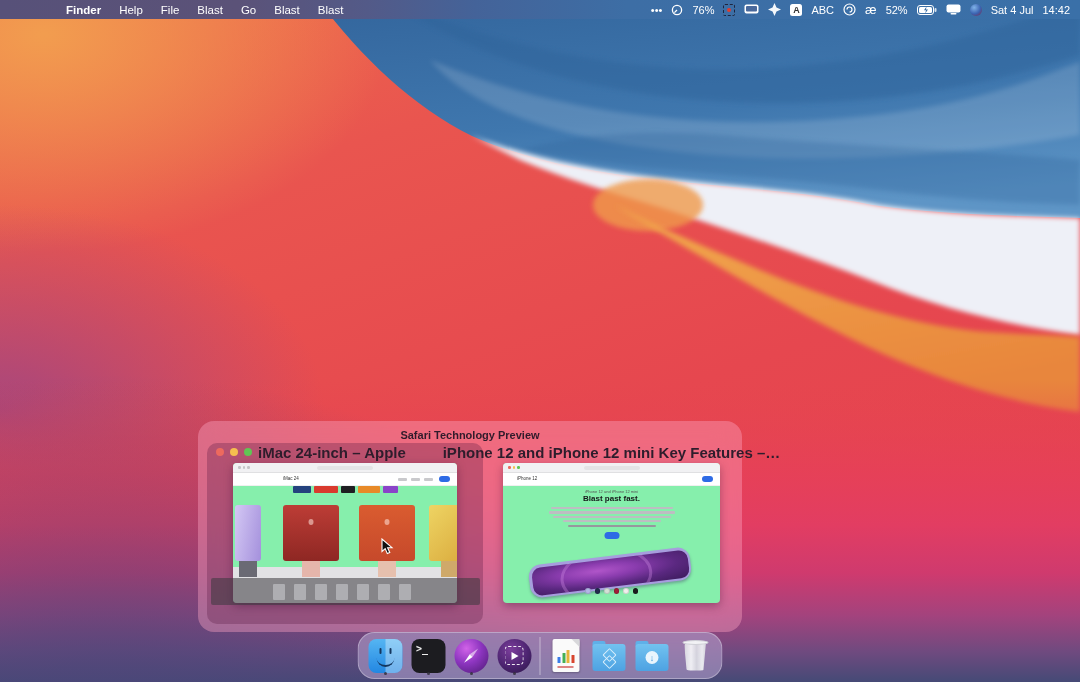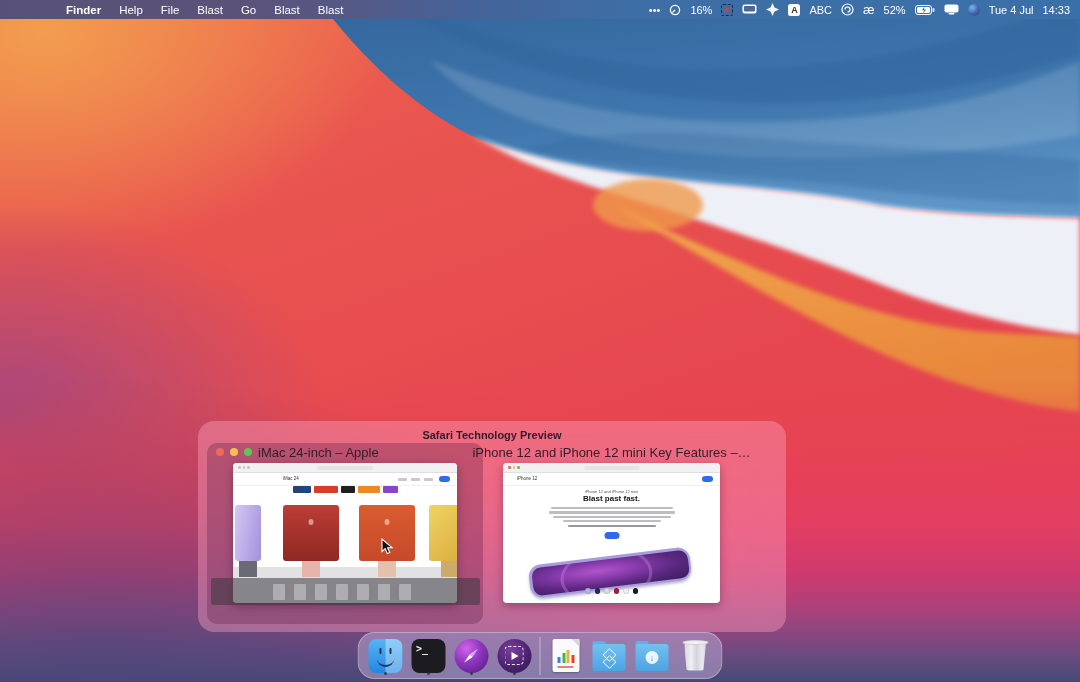--- a/index.html
+++ b/index.html
@@ -20,33 +20,33 @@
   .mb-right .txt{white-space:nowrap;}
   .sicon{display:inline-flex;align-items:center;justify-content:center;}
   .inputA{width:12px;height:12px;background:#fff;color:#333;border-radius:2.5px;
     font-size:9px;font-weight:bold;display:flex;align-items:center;justify-content:center;}
   .recsq{width:10px;height:10px;border:1.2px dashed rgba(25,25,45,.85);border-radius:2px;
     display:flex;align-items:center;justify-content:center;}
   .recsq i{width:4px;height:4px;border-radius:50%;background:#e23b2e;display:block;}
   .sphere{width:12px;height:12px;border-radius:50%;
     background:radial-gradient(circle at 35% 30%,#7fb3e8 0%,#3a62b0 55%,#8a2340 100%);}
   
-  #expose{position:absolute;left:198px;top:421px;width:588px;height:211px;z-index:5;
+  #expose{position:absolute;left:198px;top:421px;width:544px;height:211px;z-index:5;
     border-radius:16px;background:rgba(255,172,200,.38);
     backdrop-filter:blur(14px);-webkit-backdrop-filter:blur(14px);}
   #expose .app-title{position:absolute;top:8px;left:0;width:100%;text-align:center;
     font-size:11px;font-weight:bold;color:#301b2b;}
   #hoverhl{position:absolute;left:9px;top:22px;width:276px;height:181px;border-radius:10px;
     background:rgba(86,22,62,.30);}
   .win-title-row{position:absolute;top:25px;height:12px;display:flex;align-items:center;gap:6px;}
   .wt-left{left:18px;}
   .wt-right{left:305px;width:217px;justify-content:center;}
   .tl{width:8px;height:8px;border-radius:50%;display:inline-block;}
-  .win-title{font-size:13px;color:#2e1d2c;white-space:nowrap;}
-  .thumb{position:absolute;top:42px;height:140px;background:#ffffff;border-radius:4px;
+  .win-title{font-size:15px;color:#2e1d2c;white-space:nowrap;font-weight:bold;}
+  .thumb{position:absolute;top:42px;height:140px;background:#86efac;border-radius:4px;
     box-shadow:0 3px 10px rgba(40,10,40,.35);overflow:hidden;}
   #thumb-left{left:35px;width:224px;}
   #thumb-right{left:305px;width:217px;}
   .chrome{height:9px;background:#f1f1f3;border-bottom:1px solid #e0e0e2;position:relative;}
   .chrome .cdots{position:absolute;left:5px;top:3px;display:flex;gap:2px;}
   .chrome .cdots i{width:2.5px;height:2.5px;border-radius:50%;background:#c6c6c8;display:block;}
   #thumb-right .cdots i:nth-child(1){background:#ed6a5e;}
   #thumb-right .cdots i:nth-child(2){background:#f5bf4f;}
   #thumb-right .cdots i:nth-child(3){background:#61c554;}
   .chrome .pill{position:absolute;left:50%;top:2.5px;transform:translateX(-50%);
@@ -228,21 +228,21 @@
     <span class="mb-item">Blast</span>
   </div>
   <div class="mb-right">
     <span class="txt">•••</span>
     <span class="sicon">
       <svg width="12" height="12" viewBox="0 0 12 12">
           <circle cx="6" cy="6" r="4.6" fill="none" stroke="#fff" stroke-width="1.3"></circle>
           <line x1="6" y1="6" x2="3.4" y2="8.6" stroke="#fff" stroke-width="1.3"></line>
         </svg>
     </span>
-    <span class="txt">16%</span>
+    <span class="txt">76%</span>
     <span class="recsq">
         <i></i>
       </span>
     <span class="sicon">
       <svg width="15" height="11" viewBox="0 0 15 11">
           <rect x="0.5" y="0.5" width="14" height="9" rx="2" fill="#fff"></rect>
           <rect x="2" y="2" width="11" height="5.5" rx="1" fill="#49699c"></rect>
         </svg>
     </span>
     <span class="sicon">
@@ -268,22 +268,22 @@
           <rect x="17.5" y="3" width="2" height="4" rx="1" fill="#fff" opacity="0.8"></rect>
         </svg>
     </span>
     <span class="sicon">
       <svg width="15" height="11" viewBox="0 0 15 11">
           <rect x="0.5" y="0.5" width="14" height="8" rx="2" fill="#fff"></rect>
           <rect x="4.5" y="9" width="6" height="1.6" rx="0.8" fill="#fff"></rect>
         </svg>
     </span>
     <span class="sphere"></span>
-    <span class="txt">Tue 4 Jul</span>
-    <span class="txt">14:33</span>
+    <span class="txt">Sat 4 Jul</span>
+    <span class="txt">14:42</span>
   </div>
 </div>
 
 <div id="expose">
   <div class="app-title">Safari Technology Preview</div>
   <div id="hoverhl"></div>
 
   <div class="win-title-row wt-left">
     <span class="tl" style="background:#ed6a5e;"></span>
     <span class="tl" style="background:#f5bf4f;"></span>

